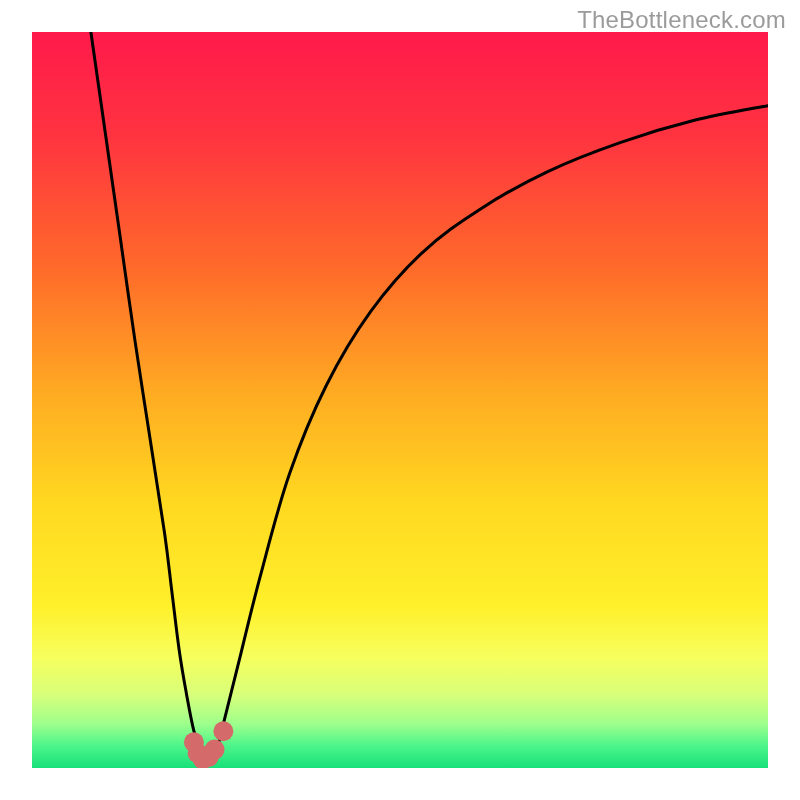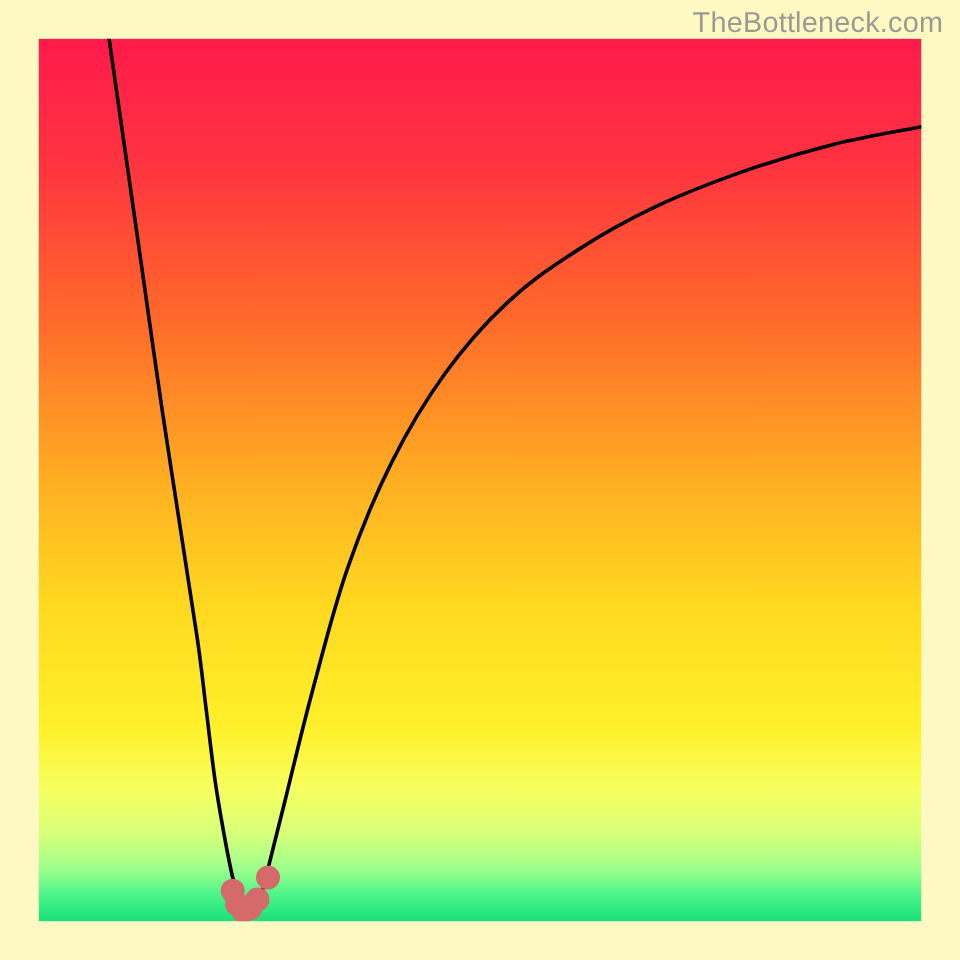--- a/index.html
+++ b/index.html
@@ -9,21 +9,21 @@
     height: 800px;
     background: #000;
     overflow: hidden;
   }
   .frame {
     position: absolute;
     left: 0;
     top: 0;
     width: 800px;
     height: 800px;
-    background: #fef9c3;
+    background: #ffffff;
   }
   .plot {
     position: absolute;
     left: 32px;
     top: 32px;
     width: 736px;
     height: 736px;
     overflow: hidden;
   }
   .gradient {

